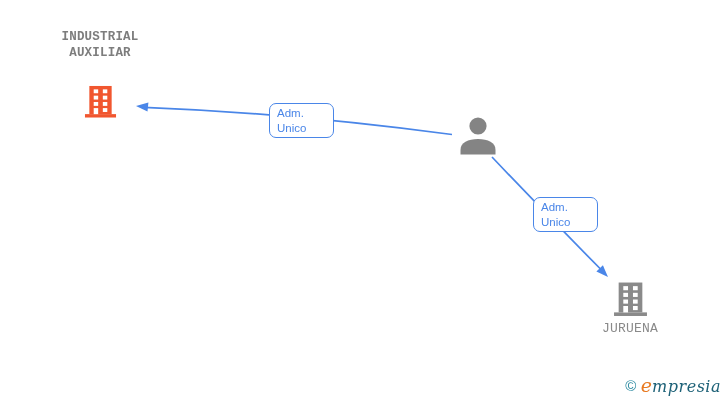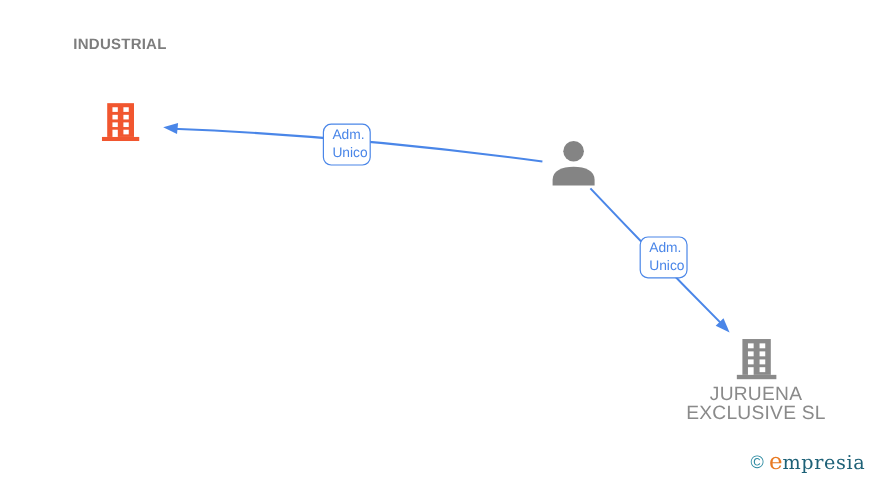--- a/index.html
+++ b/index.html
@@ -7,38 +7,39 @@
     width:728px;height:400px;position:relative;overflow:hidden;
     background:#ffffff;
     font-family:"Liberation Sans", sans-serif;
   }
   .canvas{position:absolute;inset:0;}
   svg.edges{position:absolute;left:0;top:0;}
   .node-label{
     position:absolute;text-align:center;
     font-size:12.5px;line-height:16px;color:#8a8a8a;
     letter-spacing:0.2px;
+    font-family:Liberation Mono, monospace;
   }
   .node-label span{display:block;}
   .node-label.bold{font-weight:bold;color:#7d7d7d;}
   .node-icon{position:absolute;}
   .edge-label{
     position:absolute;box-sizing:border-box;
-    width:40px;height:35px;
+    width:65px;height:35px;
     background:#ffffff;border:1.7px solid #4a86e8;border-radius:7px;
     color:#4a86e8;font-size:11.5px;line-height:14.5px;
     padding:2px 0 0 7px;
   }
   .edge-label span{display:block;}
   .watermark{
     position:absolute;right:7px;bottom:4px;
     font-size:16px;white-space:nowrap;
   }
   .watermark .copy{color:#2a89a0;font-size:15px;vertical-align:1px;}
-  .watermark .brand{font-family:"DejaVu Serif", serif;}
+  .watermark .brand{font-family:"DejaVu Serif", serif;font-style:italic;}
   .watermark .brand-e{color:#e87a22;font-size:19px;}
   .watermark .brand-rest{color:#1d6177;letter-spacing:0.5px;}
 </style>
 </head>
 <body>
 
 <div class="canvas">
 
   <svg class="edges" width="728" height="400" viewBox="0 0 728 400">
     <g stroke="#4a86e8" stroke-width="1.7" fill="none">
@@ -46,20 +47,21 @@
       <polygon points="136,106 148.4,102.6 147.5,111.6" fill="#4a86e8" stroke="none"></polygon>
     </g>
     <g stroke="#4a86e8" stroke-width="1.7" fill="none">
       <path d="M492,157 Q545,213 601,269.5"></path>
       <polygon points="608,277 596.4,271.5 602.9,265.2" fill="#4a86e8" stroke="none"></polygon>
     </g>
   </svg>
 
   <div class="node-label bold" style="left:20px;top:29px;width:160px;">
     <span>INDUSTRIAL</span>
+    <span>AUXILIAR</span>
   </div>
   <svg class="node-icon" style="left:84px;top:85px;" width="33" height="33" viewBox="0 0 34 34">
     <g fill="#F1562F">
       <rect x="1" y="30" width="32" height="3.5"></rect>
       <rect x="5.5" y="1" width="23" height="29"></rect>
     </g>
     <g fill="#ffffff">
       <rect x="10" y="4.5" width="4.6" height="4"></rect>
       <rect x="19.4" y="4.5" width="4.6" height="4"></rect>
       <rect x="10" y="11" width="4.6" height="4"></rect>
@@ -87,23 +89,22 @@
       <rect x="10" y="4.5" width="4.6" height="4"></rect>
       <rect x="19.4" y="4.5" width="4.6" height="4"></rect>
       <rect x="10" y="11" width="4.6" height="4"></rect>
       <rect x="19.4" y="11" width="4.6" height="4"></rect>
       <rect x="10" y="17.5" width="4.6" height="4"></rect>
       <rect x="19.4" y="17.5" width="4.6" height="4"></rect>
       <rect x="10" y="23.8" width="4.6" height="6.2"></rect>
       <rect x="19.4" y="23.8" width="4.6" height="4"></rect>
     </g>
   </svg>
-  <div class="node-label" style="left:550px;top:321px;width:160px;font-size:16px;">
+  <div class="node-label" style="left:550px;top:321px;width:160px;font-size:13px;">
     <span>JURUENA</span>
-    <span>EXCLUSIVE SL</span>
   </div>
 
   <div class="edge-label" style="left:269px;top:103px;">
     <span>Adm.</span>
     <span>Unico</span>
   </div>
   <div class="edge-label" style="left:533px;top:197px;">
     <span>Adm.</span>
     <span>Unico</span>
   </div>

